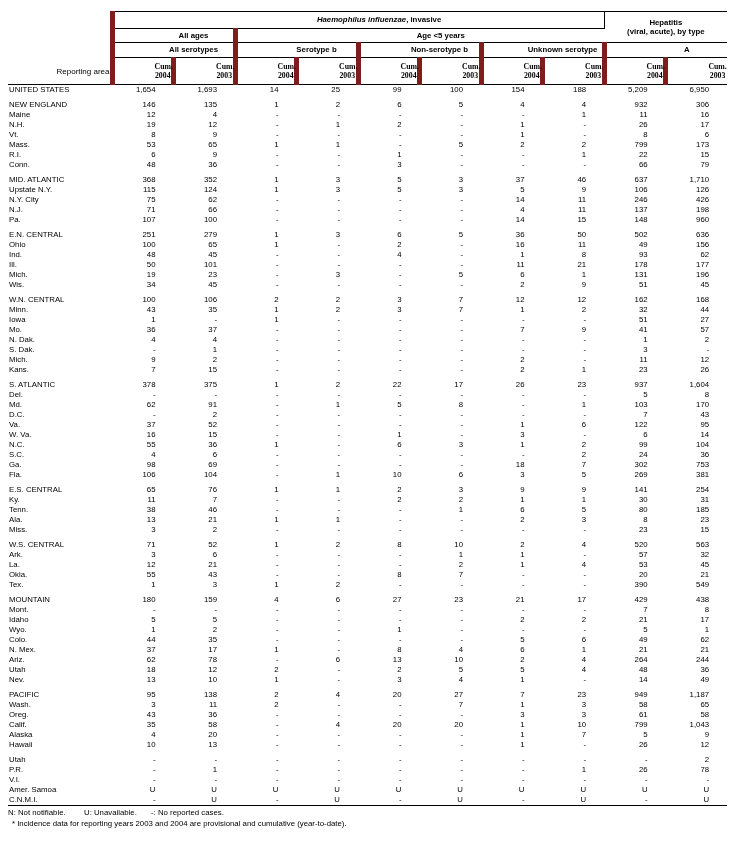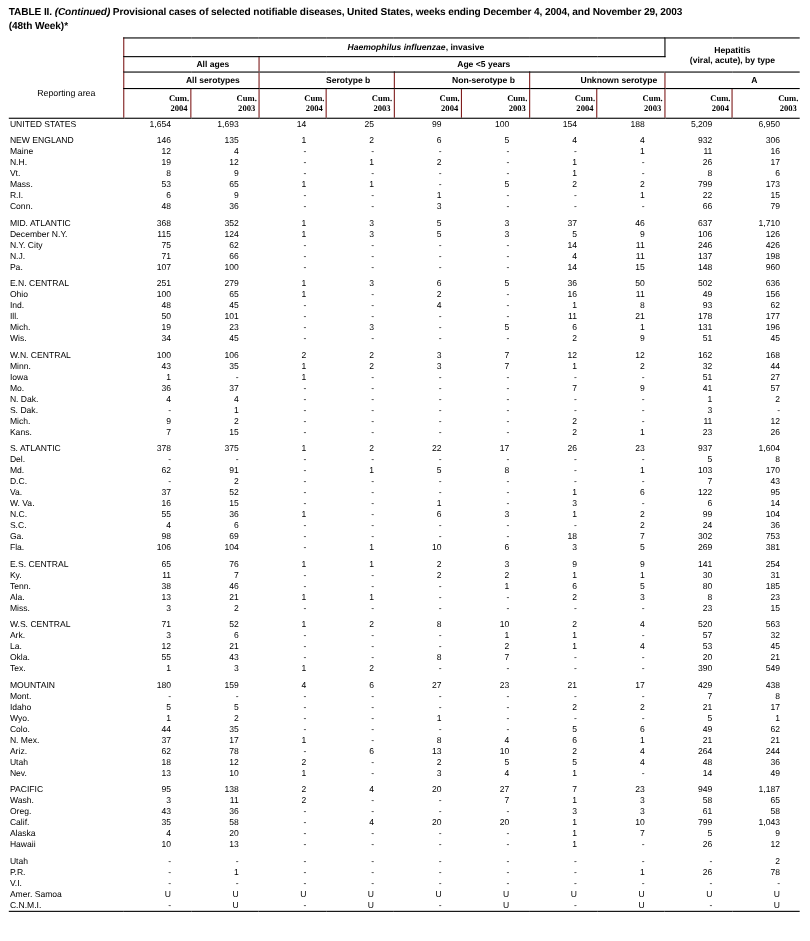--- a/index.html
+++ b/index.html
@@ -38,30 +38,30 @@
     vertical-align: middle;
     padding: 0;
     line-height: 9.5px;
   }
   thead tr.r1 th { height: 16px; }
   thead tr.r2 th { height: 13px; }
   thead tr.r3 th { height: 14px; }
   thead tr.r4 th { height: 26px; font-family: Liberation Serif, serif; }
 
   th.area-head {
-    text-align: center;
+    text-align: right;
     vertical-align: bottom;
     font-weight: normal;
     font-size: 8px;
     padding-left: 1px;
-    padding-bottom: 18px;
+    padding-bottom: 8px;
   }
   .bt { border-top: 1px solid #000; }
   .bb { border-bottom: 1px solid #000; }
-  .bl { border-left: 1px solid #7f1d1d; padding-left: 40px; }
+  .bl { border-left: 5px solid #7f1d1d; padding-left: 40px; }
   .br { border-right: 1px solid #000; }
 
   tbody td {
     font-size: 7.8px;
     line-height: 10px;
     height: 10px;
     padding: 0 18px 0 0;
     text-align: right;
     white-space: nowrap;
     overflow: hidden;
@@ -75,21 +75,20 @@
   .footnotes { font-size: 7.8px; line-height: 11px; margin-top: 1px; }
   .legend .leg1 { display: inline-block; width: 76px; }
   .legend .leg2 { display: inline-block; width: 67px; }
   .asterisk-note { padding-left: 4px; }
 </style>
 </head>
 <body>
 
 <div class="page">
 
-  <div class="title"><span>TABLE II. </span><span class="continued">(Continued)</span><span> Provisional cases of selected notifiable diseases, United States, weeks ending December 4, 2004, and November 29, 2003</span><br><span>(48th Week)*</span></div>
 
   <table class="main">
     <colgroup>
       <col class="c-area">
       <col class="c-num">
         <col class="c-num">
         <col class="c-num">
         <col class="c-num">
         <col class="c-num">
       <col class="c-num">
@@ -246,21 +245,21 @@
           <td class="num">1</td>
           <td class="num">3</td>
           <td class="num">5</td>
           <td class="num">3</td>
           <td class="num">37</td>
           <td class="num">46</td>
           <td class="num">637</td>
           <td class="num">1,710</td>
         </tr>
         <tr>
-          <td class="area">December N.Y.</td>
+          <td class="area">Upstate N.Y.</td>
           <td class="num">115</td>
           <td class="num">124</td>
           <td class="num">1</td>
           <td class="num">3</td>
           <td class="num">5</td>
           <td class="num">3</td>
           <td class="num">5</td>
           <td class="num">9</td>
           <td class="num">106</td>
           <td class="num">126</td>
@@ -1026,14 +1025,18 @@
           <td class="num">-</td>
           <td class="num">U</td>
           <td class="num">-</td>
           <td class="num">U</td>
           <td class="num">-</td>
           <td class="num">U</td>
         </tr>
       </tbody>
   </table>
 
+  <div class="footnotes">
+    <div class="legend"><span class="leg1">N: Not notifiable.</span><span class="leg2">U: Unavailable.</span><span>-: No reported cases.</span></div>
+    <div class="asterisk-note">* Incidence data for reporting years 2003 and 2004 are provisional and cumulative (year-to-date).</div>
+  </div>
 
 </div>
 
 </body></html>

